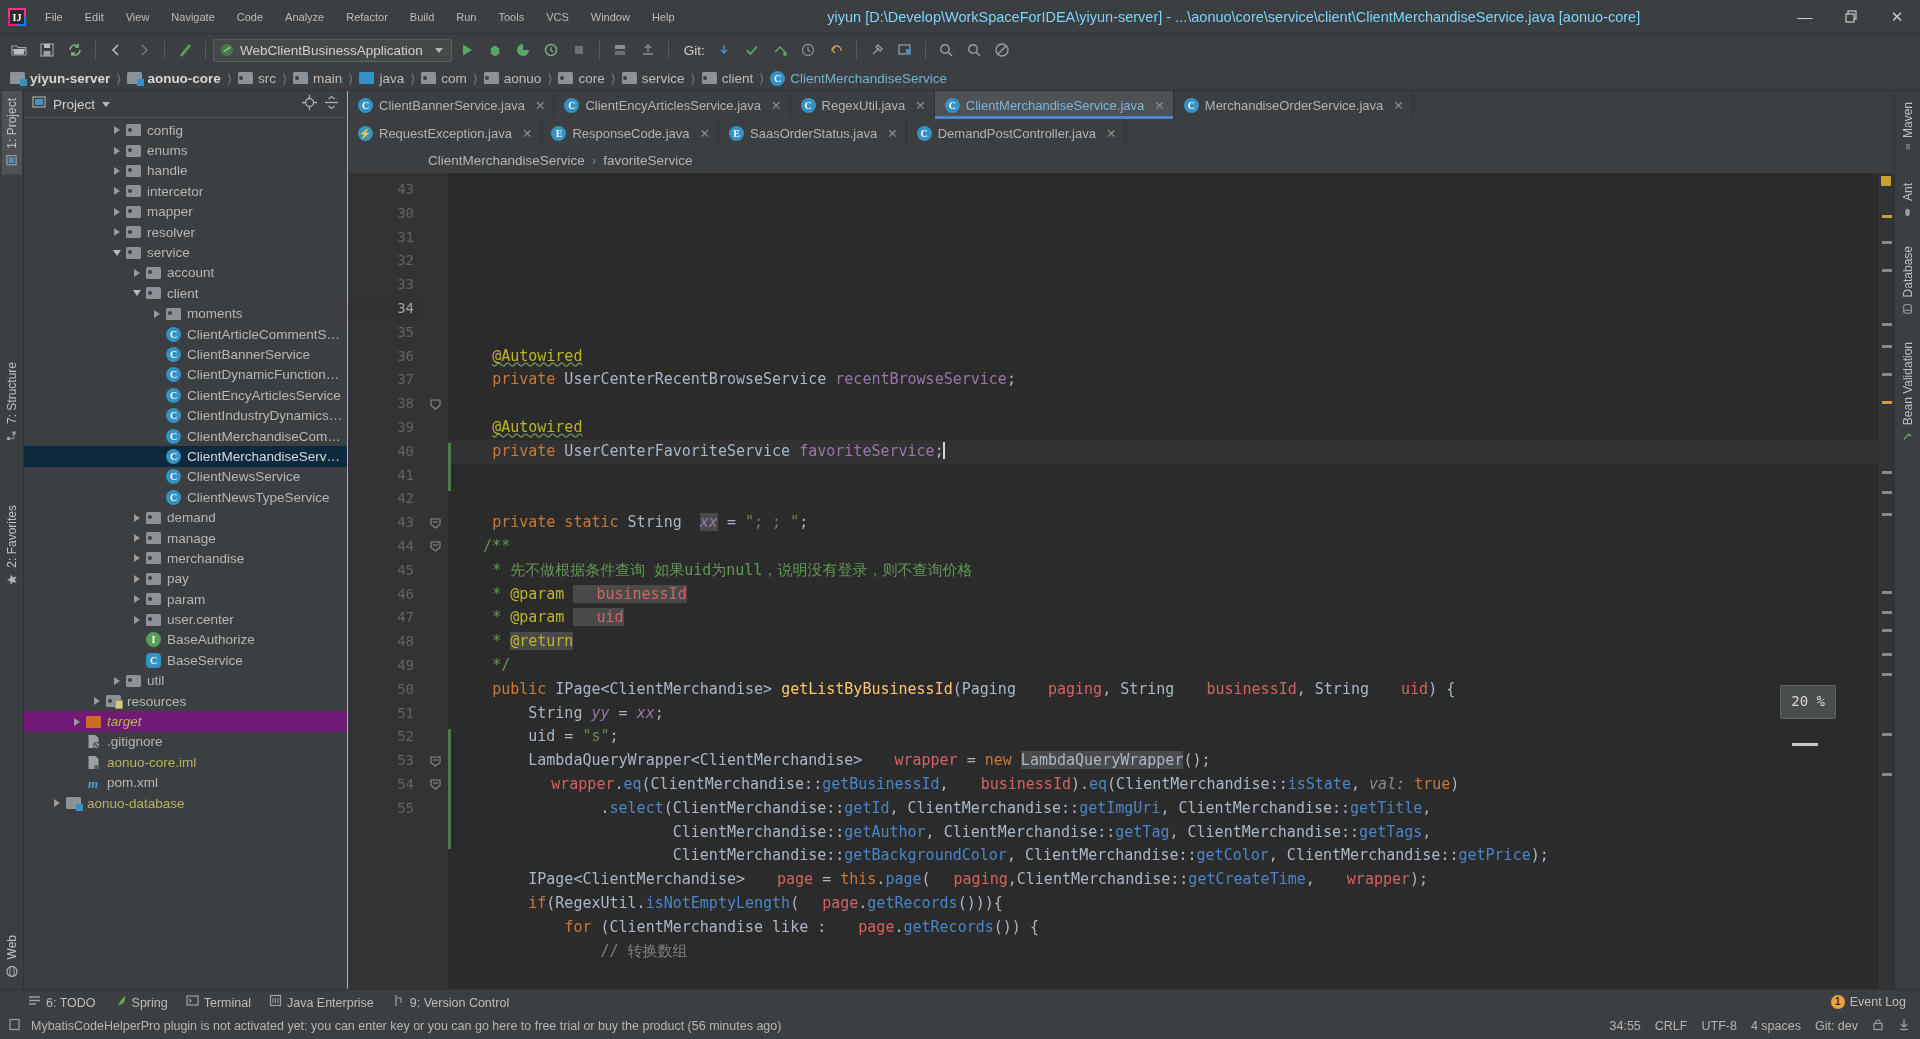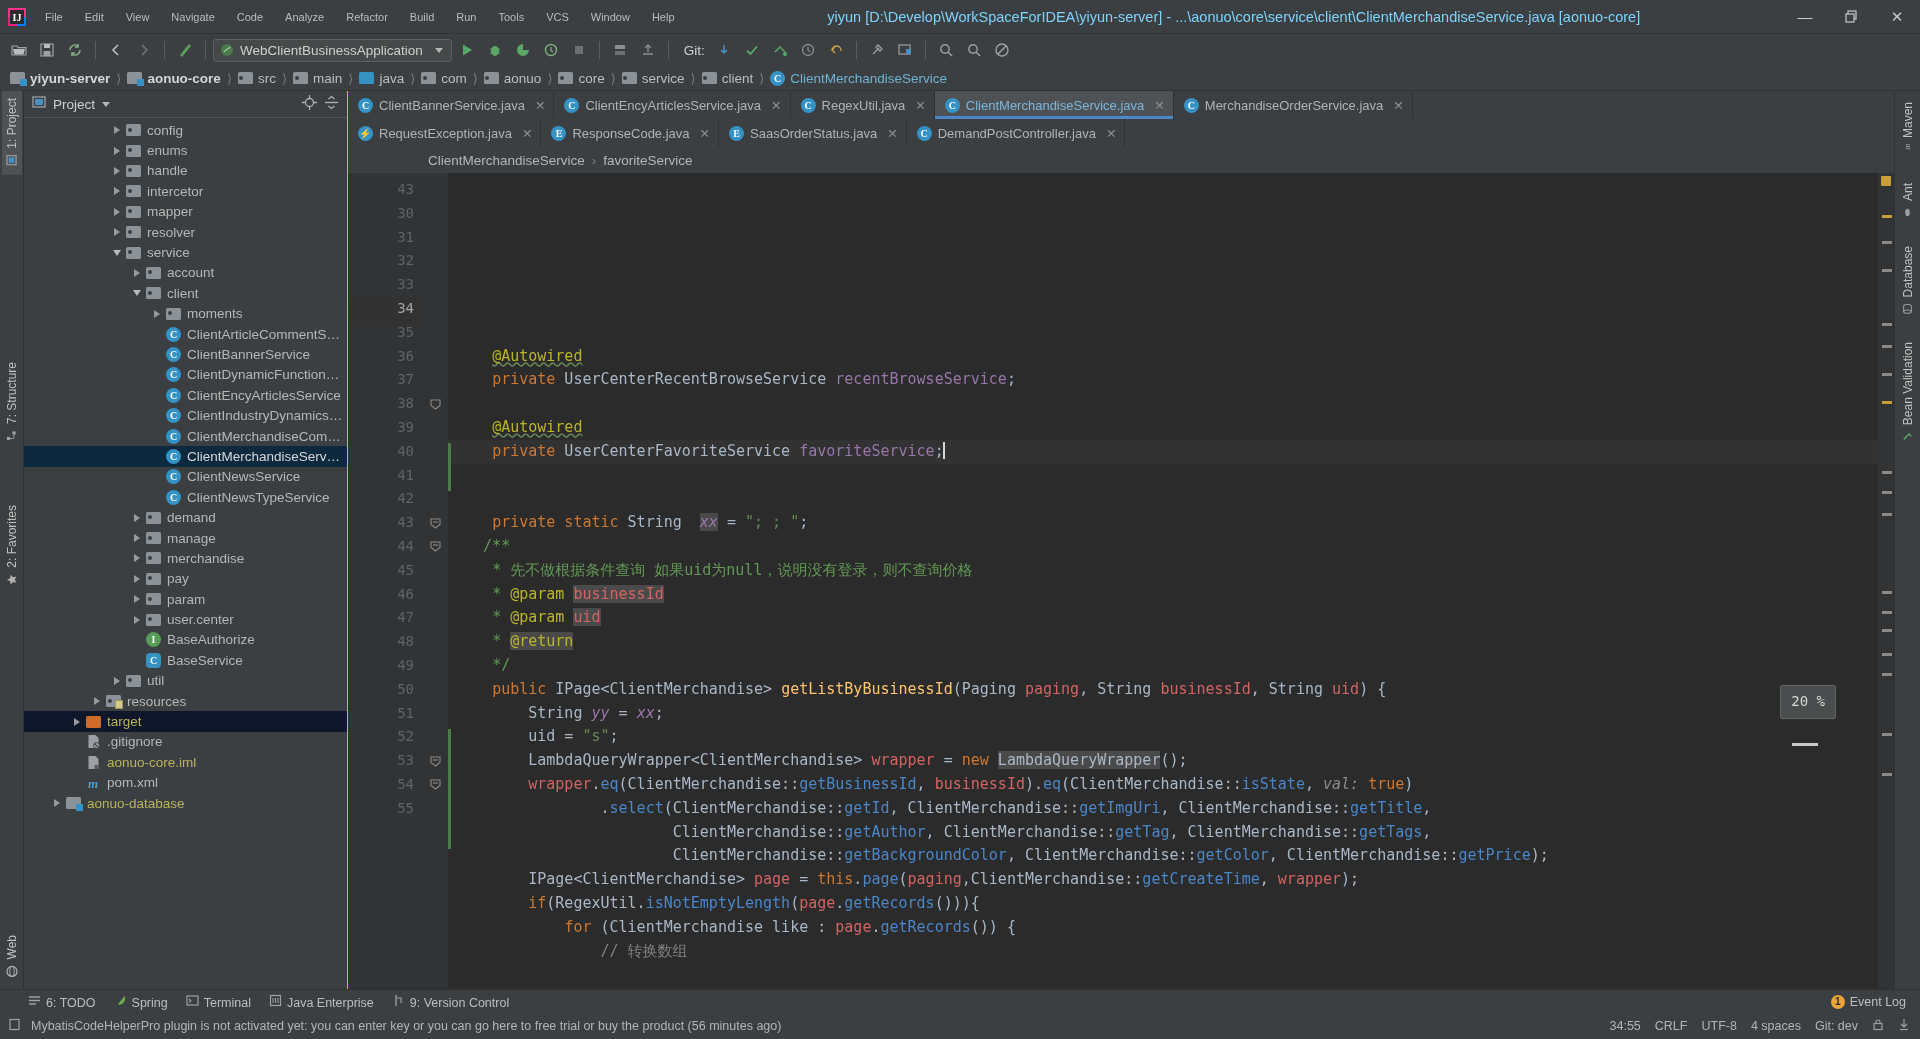--- a/index.html
+++ b/index.html
@@ -83,21 +83,21 @@
   .projhead{
     height:27px; display:flex; align-items:center; padding:0 8px; gap:7px;
     border-bottom:1px solid #4f5355; flex:0 0 27px;
   }
   .projhead .title{ font-size:13.5px; color:#cfcfcf; }
   .projhead .spacer{ flex:1; }
   .tree{ flex:1; overflow:hidden; position:relative; padding-top:2px; font-size:13.5px; }
   .trow{ height:20.4px; display:flex; align-items:center; white-space:nowrap; padding-right:4px; }
   .trow.sel{ background:#0d293e; }
   .trow.sel .tlabel{ color:#d8d8d8; }
-  .trow.ctx{ background:#0f172a; }
+  .trow.ctx{ background:#701a75;font-style:italic; }
   .arrow{ width:13px; height:13px; flex:0 0 13px; display:flex; align-items:center; justify-content:center; margin-right:2px; }
   .arrow i{ display:block; width:0;height:0; }
   .arrow.r i{ border-top:4.5px solid transparent;border-bottom:4.5px solid transparent;border-left:6px solid #9a9a9a; }
   .arrow.d i{ border-left:4.5px solid transparent;border-right:4.5px solid transparent;border-top:6px solid #b9b9b9; }
   .tico{ width:17px; flex:0 0 17px; display:flex; align-items:center; justify-content:center; margin-right:5px; }
   .tlabel{ color:#b6b6b6; overflow:hidden; text-overflow:ellipsis; }
   .tlabel.yellow{ color:#b9b35a; }
 
   
   .editor{ flex:1; display:flex; flex-direction:column; min-width:0; background:#2b2b2b; }
@@ -141,21 +141,21 @@
   }
   .cline{ height:23.8px; padding-left:8px; }
   .cline.cur{ background:#323232; }
   .kw{ color:#cc7832; }
   .fld{ color:#9876aa; }
   .mth{ color:#ffc66d; }
   .str{ color:#6a8759; }
   .cmt{ color:#808080; }
   .doc{ color:#629755; }
   .doctag{ color:#bbb529; }
-  .docparam{ color:#d36363; }
+  .docparam{ color:#d36363;padding-left:23px; }
   .anno{ color:#bbb529; }
   .stat{ color:#9876aa; font-style:italic; }
   .mref{ color:#4a86c8; }
   .hl2{ background:#4a4a4a; }
   .hintp{ color:#8c8c8c; font-style:italic; }
   .cursor{
     display:inline-block; width:2px; height:17px; background:#d6d6d6;
     vertical-align:-3px; margin-left:-1px;
   }
   .squiggle{ text-decoration: underline wavy #6a8759; text-decoration-skip-ink:none; }

